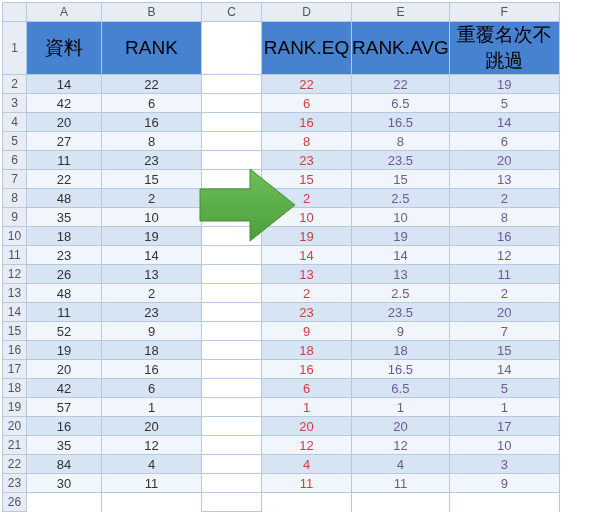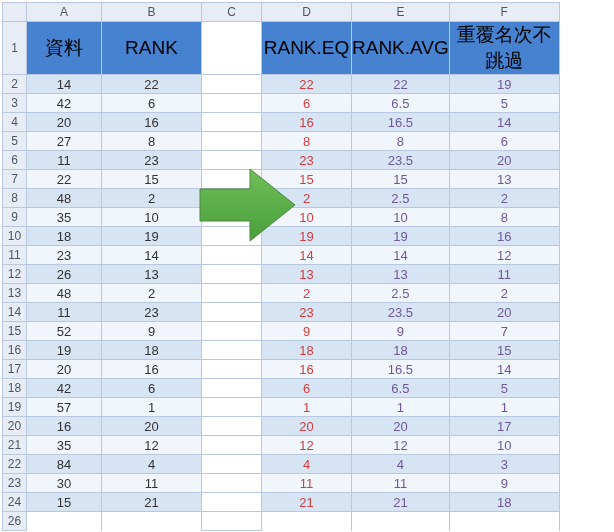--- a/index.html
+++ b/index.html
@@ -289,29 +289,20 @@
       <tr>
         <th class="rowhdr">23</th>
         <td class="band-even val-dark">30</td>
         <td class="band-even val-dark">11</td>
         <td class="blank"></td>
         <td class="band-even val-red">11</td>
         <td class="band-even val-purple">11</td>
         <td class="band-even val-purple">9</td>
       </tr>
       <tr>
-        <th class="rowhdr">24</th>
-        <td class="band-odd val-dark">15</td>
-        <td class="band-odd val-dark">21</td>
-        <td class="blank"></td>
-        <td class="band-odd val-red">21</td>
-        <td class="band-odd val-purple">21</td>
-        <td class="band-odd val-purple">18</td>
-      </tr>
-      <tr>
         <th class="rowhdr">26</th>
         <td class="blank-bottom" style="border-bottom: none;"></td>
         <td class="blank-bottom" style="border-bottom: none;"></td>
         <td class="blank"></td>
         <td class="blank-bottom" style="border-bottom: none;"></td>
         <td class="blank-bottom" style="border-bottom: none;"></td>
         <td class="blank-bottom" style="border-bottom: none;"></td>
       </tr>
     </tbody>
 </table>

